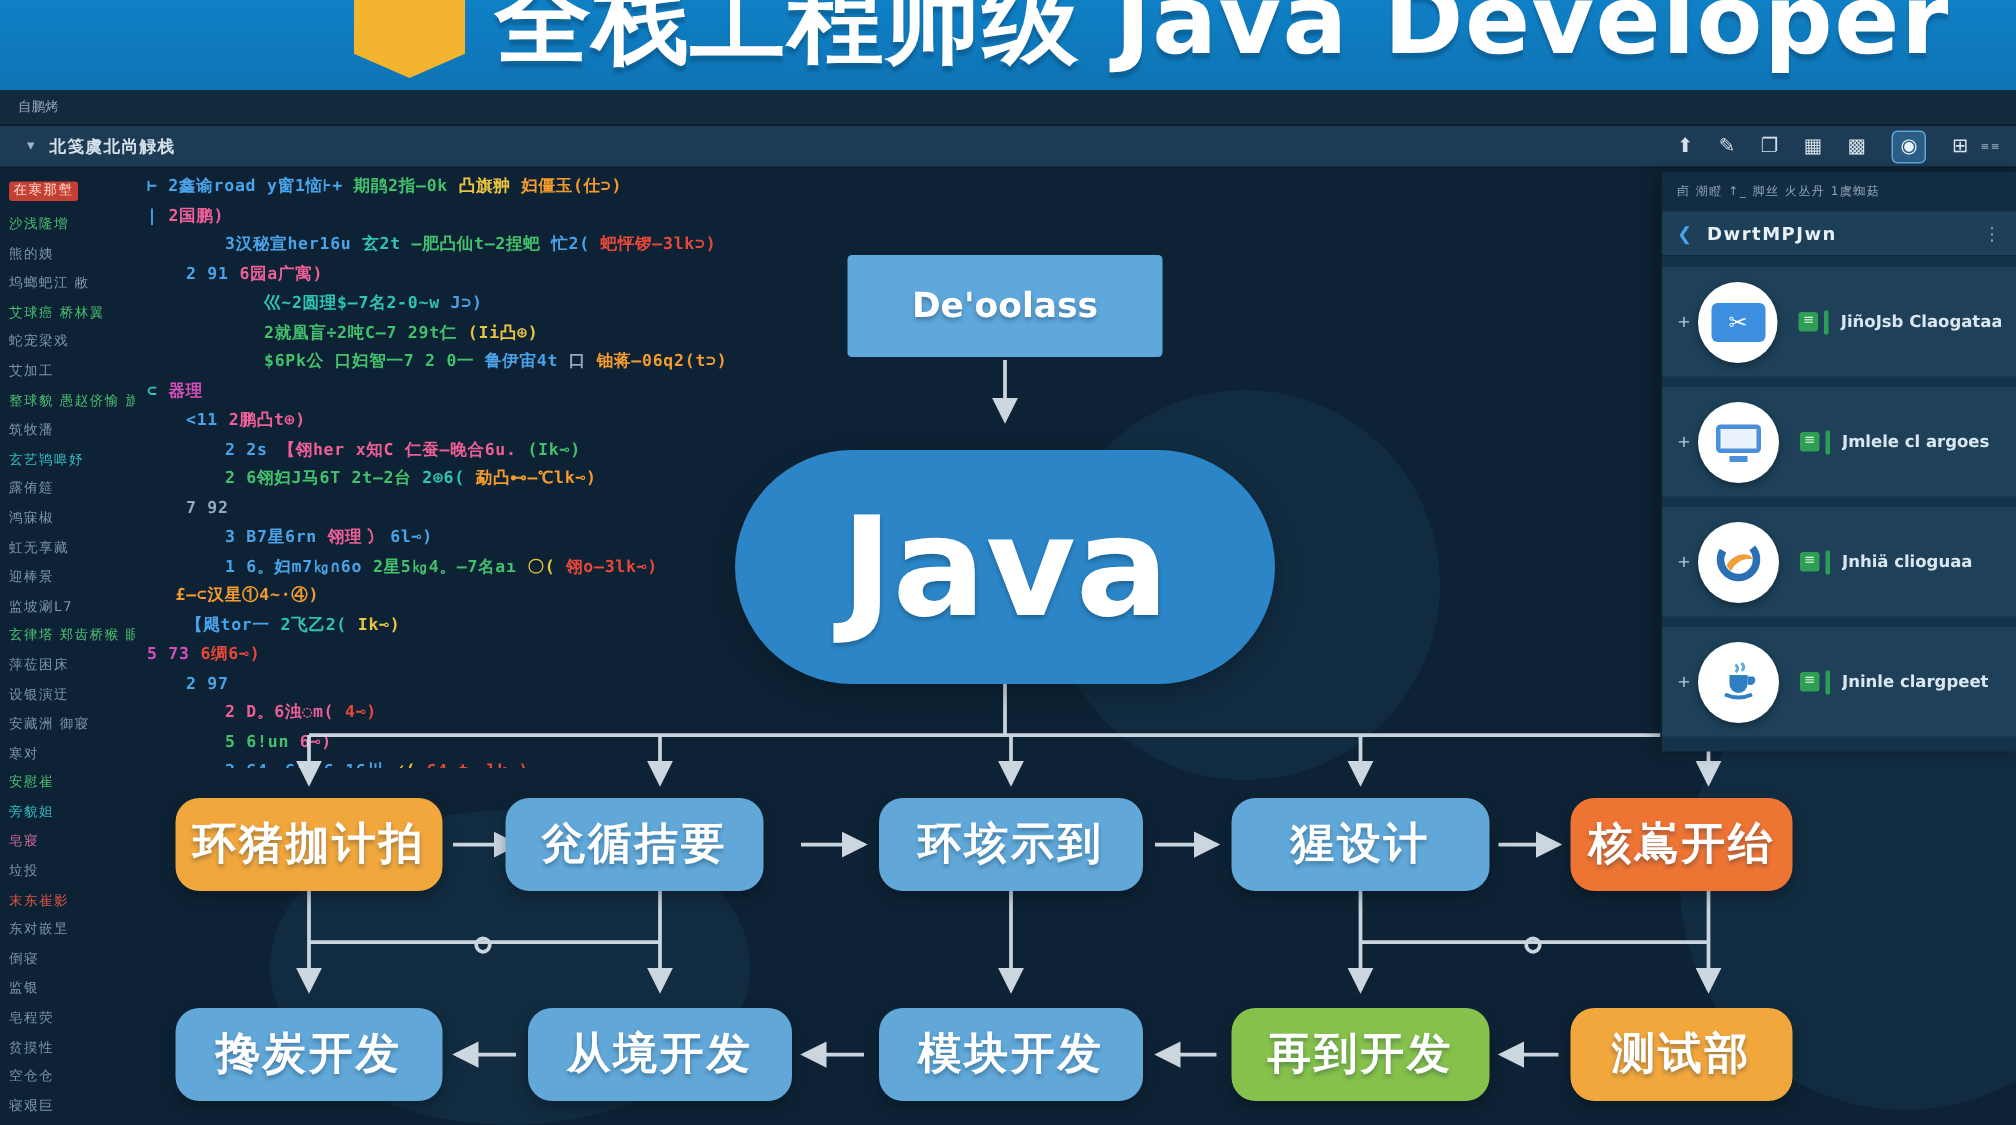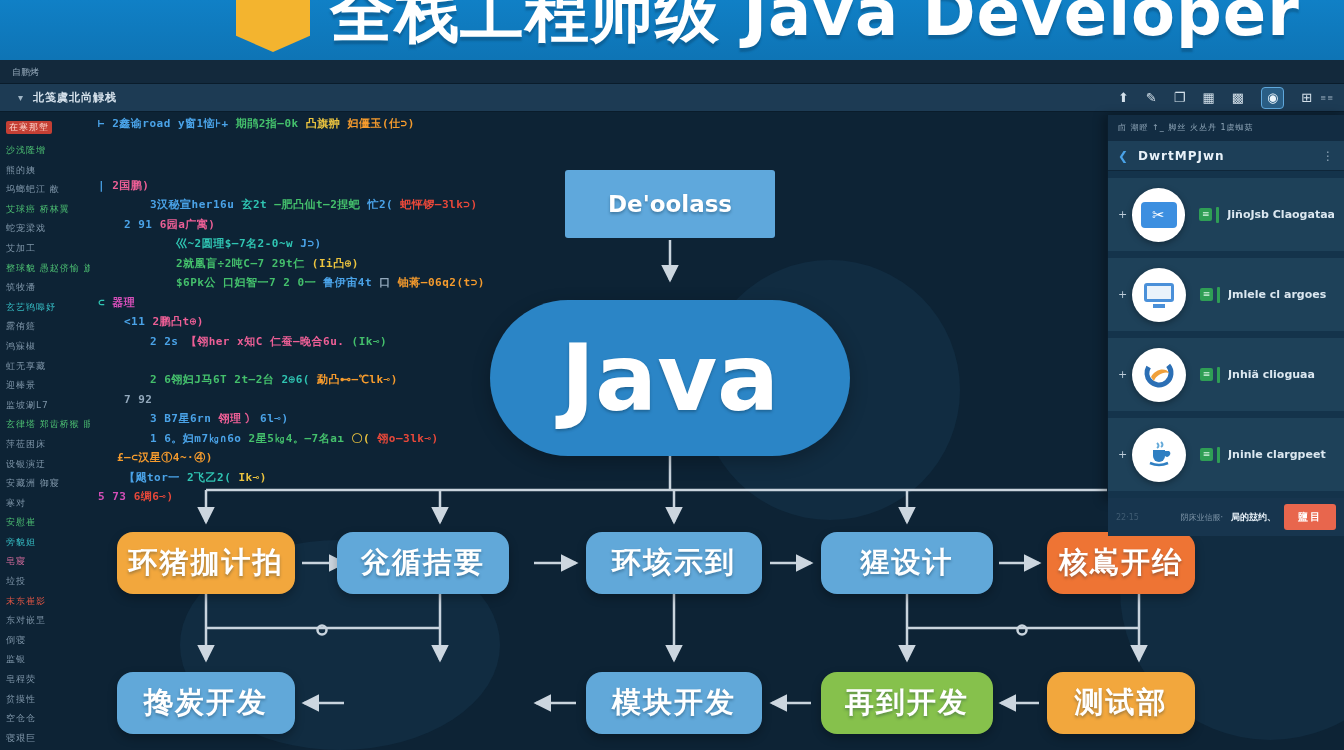--- a/index.html
+++ b/index.html
@@ -132,30 +132,30 @@
         <span class="tico active">◉</span>
         <span class="tico">⊞</span>
       </span>
     <span class="tool-extra">≡≡</span>
   </div>
 
   <aside class="sidebar"><div class="side-item tone-alert">在寒那㙦</div><div class="side-item tone-green">沙浅隆增</div><div class="side-item tone-gray">熊的姨</div><div class="side-item tone-gray">坞螂蚆江 敝</div><div class="side-item tone-green">艾球癌 桥林翼</div><div class="side-item tone-gray">蛇宠梁戏</div><div class="side-item tone-gray">艾加工</div><div class="side-item tone-green">整球貌 愚赵侪愉 旗妖</div><div class="side-item tone-gray">筑牧潘</div><div class="side-item tone-teal">玄艺鸨嗥妤</div><div class="side-item tone-gray">露侑筵</div><div class="side-item tone-gray">鸿寐椒</div><div class="side-item tone-gray">虹无享藏</div><div class="side-item tone-gray">迎棒景</div><div class="side-item tone-gray">监坡涮L7</div><div class="side-item tone-green">玄律塔 郑齿桥猴 眼影5</div><div class="side-item tone-gray">萍莅困床</div><div class="side-item tone-gray">设银演迂</div><div class="side-item tone-gray">安藏洲 御寢</div><div class="side-item tone-gray">寒对</div><div class="side-item tone-green">安慰崔</div><div class="side-item tone-teal">旁貌妲</div><div class="side-item tone-pink">皂寢</div><div class="side-item tone-gray">垃投</div><div class="side-item tone-redtext">末东崔影</div><div class="side-item tone-gray">东对嵌㫔</div><div class="side-item tone-gray">倒寝</div><div class="side-item tone-gray">监银</div><div class="side-item tone-gray">皂程荧</div><div class="side-item tone-gray">贫摸性</div><div class="side-item tone-gray">空仓仓</div><div class="side-item tone-gray">寝艰巨</div></aside>
 
   <div class="codewrap">
       <div class="code-line" style="padding-left: 0px;"><span class="c-blue">⊢ 2鑫谕road y窗1恼⊦+ </span><span class="c-green">期鹃2指—0k </span><span class="c-yellow">凸旗翀 </span><span class="c-orange">妇僵玉(仕⊃) </span></div>
-      <div class="code-line" style="padding-left: 0px; margin-top: 42px;"><span class="c-blue">| </span><span class="c-pink">2国鹏) </span></div>
+      <div class="code-line" style="padding-left: 0px;"><span class="c-blue">| </span><span class="c-pink">2国鹏) </span></div>
       <div class="code-line" style="padding-left: 52px;"><span class="c-blue">3汉秘宣her16u </span><span class="c-teal">玄2t </span><span class="c-green">–肥凸仙t–2捏蚆 </span><span class="c-blue">忙2( </span><span class="c-red">蚆怦锣—3lk⊃) </span></div>
       <div class="code-line" style="padding-left: 26px;"><span class="c-blue">2 91 </span><span class="c-pink">6园a广寓) </span></div>
       <div class="code-line" style="padding-left: 78px;"><span class="c-teal">巛~2圆理$—7名2-0~w </span><span class="c-blue">J⊃) </span></div>
       <div class="code-line" style="padding-left: 78px;"><span class="c-green">2就凰盲÷2吨C—7 29t仁 </span><span class="c-yellow">(Ii凸⊕) </span></div>
       <div class="code-line" style="padding-left: 78px;"><span class="c-green">$6Pk公 口妇智一7 2 0一 </span><span class="c-blue">鲁伊宙4t </span><span class="c-gray">口 </span><span class="c-orange">铀蒋—06q2(t⊃) </span></div>
       <div class="code-line" style="padding-left: 0px;"><span class="c-teal">⊂ </span><span class="c-magenta">器理 </span></div>
       <div class="code-line" style="padding-left: 26px;"><span class="c-blue">&lt;11 </span><span class="c-pink">2鹏凸t⊕) </span></div>
       <div class="code-line" style="padding-left: 52px;"><span class="c-blue">2 2s </span><span class="c-pink">【翎her x知C 仁蚕—晚合6u. </span><span class="c-green">(Ik⊸) </span></div>
-      <div class="code-line" style="padding-left: 52px; margin-top: 19px;"><span class="c-green">2 6翎妇J马6T 2t—2台 </span><span class="c-teal">2⊕6( </span><span class="c-orange">勐凸⊷—℃lk⊸) </span></div>
+      <div class="code-line" style="padding-left: 52px;"><span class="c-green">2 6翎妇J马6T 2t—2台 </span><span class="c-teal">2⊕6( </span><span class="c-orange">勐凸⊷—℃lk⊸) </span></div>
       <div class="code-line" style="padding-left: 26px;"><span class="c-gray">7 92 </span></div>
       <div class="code-line" style="padding-left: 52px;"><span class="c-blue">3 B7星6rn </span><span class="c-pink">翎理㇁ </span><span class="c-blue">6l⊸) </span></div>
       <div class="code-line" style="padding-left: 52px;"><span class="c-blue">1 6。妇m7㎏∩6o </span><span class="c-green">2星5㎏4。–7名aı </span><span class="c-yellow">〇( </span><span class="c-red">翎o—3lk⊸) </span></div>
       <div class="code-line" style="padding-left: 0px; margin-left: 19px;"><span class="c-orange">£—⊂汉星①4~·④) </span></div>
       <div class="code-line" style="padding-left: 26px;"><span class="c-blue">【飓tor一 </span><span class="c-teal">2飞乙2( </span><span class="c-yellow">Ik⊸) </span></div>
       <div class="code-line" style="padding-left: 0px;"><span class="c-magenta">5 73 </span><span class="c-red">6绸6⊸) </span></div>
       <div class="code-line" style="padding-left: 26px;"><span class="c-blue">2 97 </span></div>
       <div class="code-line" style="padding-left: 52px;"><span class="c-pink">2 D。6浊◌m( </span><span class="c-red">4⊸) </span></div>
       <div class="code-line" style="padding-left: 52px;"><span class="c-green">5 6!un </span><span class="c-pink">6⊸) </span></div>
       <div class="code-line" style="padding-left: 52px;"><span class="c-blue">2 64。64ㄥ6—16川 </span><span class="c-yellow">∠( </span><span class="c-red">64—t一lk⊸) </span></div>
@@ -199,20 +199,21 @@
   <div class="fbox db-box">De'oolass</div>
   <div class="fbox java-pill">Java</div>
 
   <div class="fbox rbox row1 p1 tone-bamber">环猪拁计拍</div>
   <div class="fbox rbox row1 p2 tone-bblue">兊循拮要</div>
   <div class="fbox rbox row1 p3 tone-bblue">环垓示到</div>
   <div class="fbox rbox row1 p4 tone-bblue">猩设计</div>
   <div class="fbox rbox row1 p5 tone-bdeep">核嶌开绐</div>
 
   <div class="fbox rbox row2 p1 tone-bblue">搀炭开发</div>
+  <div class="fbox rbox row2 q2 tone-bblue">从境开发</div>
   <div class="fbox rbox row2 p3 tone-bblue">模块开发</div>
   <div class="fbox rbox row2 p4 tone-bgreen">再到开发</div>
   <div class="fbox rbox row2 p5 tone-bamber">测试部</div>
 
   <aside class="rightpanel">
     <div class="ptabs">卣 潮瞪 ↑_ 脚丝 火丛丹 1虞蜘菇</div>
     <div class="phead">
       <span class="back">❮</span>
       <span class="ptitle">DwrtMPJwn</span>
       <span class="kebab">⋮</span>
@@ -265,21 +266,15 @@
                 <path d="M23 15 h4 a3 3 0 0 1 -4 5 Z" fill="#2f7fc2"></path>
                 <path d="M8 27 q9 4 18 0" stroke="#2f7fc2" stroke-width="2.5" fill="none"></path>
                 <path d="M15 7 q3 3 0 5 M19 6 q3 3 0 5" stroke="#64a9d8" stroke-width="2" fill="none"></path>
               </svg></span>
           </span>
           <span class="badge">≡</span>
           <span class="gbar"></span>
           <span class="ilabel">Jninle clargpeet</span>
         </div>
       </div>
-    <div class="pfoot">
-      <span class="f-left">22·15</span>
-      <span class="f-mid">阴床业信服·</span>
-      <span class="f-right">局的玆约、</span>
-      <button class="fbtn">鹽目</button>
-    </div>
   </aside>
 
 </div>
 
 </body></html>

